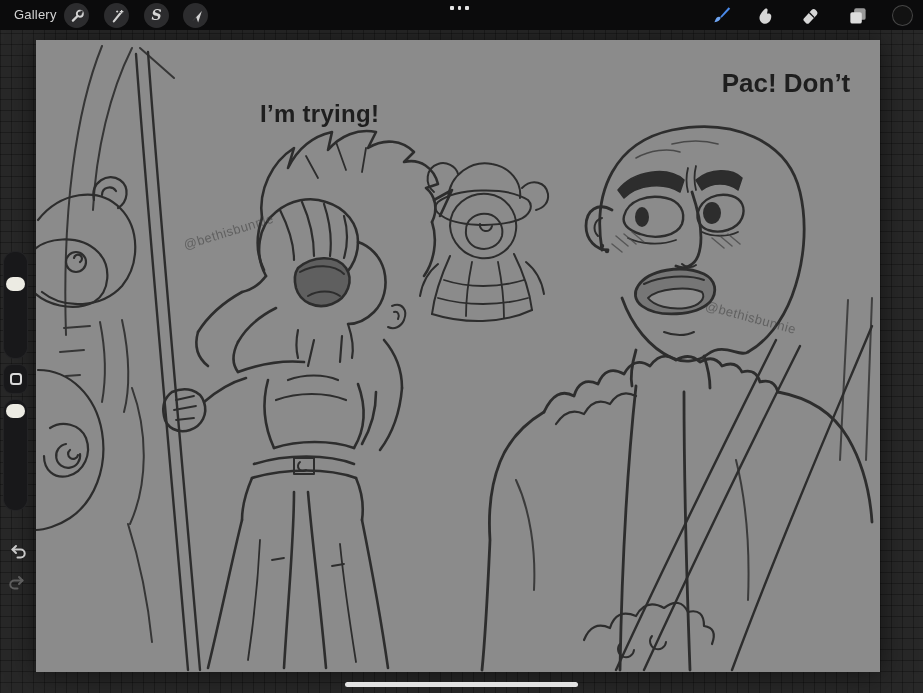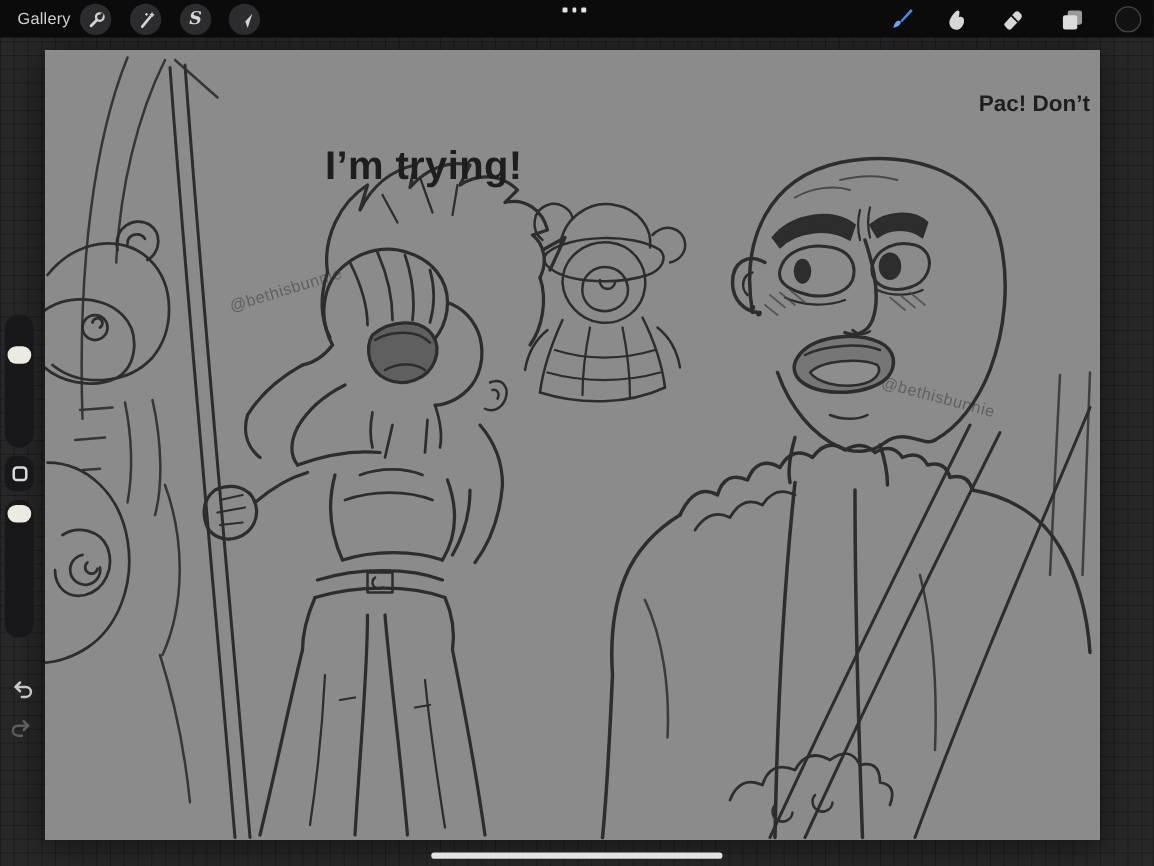--- a/index.html
+++ b/index.html
@@ -27,23 +27,23 @@
     display:flex; align-items:center; justify-content:center; }
   .rt1{left:710px;} .rt2{left:754px;} .rt3{left:799px;} .rt4{left:846px;} .rt5{left:891px;}
   .color-swatch { width:21px; height:21px; border-radius:50%; background:#121212;
     border:1.5px solid rgba(255,255,255,.22); }
 
   
   .canvas { position:absolute; left:36px; top:40px; width:844px; height:632px;
     background:#8b8b8b; box-shadow:0 2px 26px rgba(0,0,0,.55); z-index:10; overflow:hidden; }
   .sketch { position:absolute; left:0; top:0; }
   .speech { position:absolute; color:#1e1e1e; font-weight:bold; z-index:12; }
-  .speech-left { left:224px; top:74px; font-size:32px; letter-spacing:.3px; }
-  .speech-right { left:664px; top:26px; width:172px; text-align:right;
-    font-size:18px; line-height:35px; }
+  .speech-left { left:224px; top:60px; font-size:24px; letter-spacing:.3px; }
+  .speech-right { left:664px; top:26px; width:172px; text-align:center;
+    font-size:26px; line-height:35px; }
   .watermark { position:absolute; font-size:13px; color:rgba(62,62,62,.55);
     letter-spacing:.5px; z-index:11; white-space:nowrap; }
   .wm1 { left:146px; top:184px; transform:rotate(-17deg); }
   .wm2 { left:668px; top:270px; transform:rotate(15deg); }
 
   
   .side-track { position:absolute; left:3px; width:25px; background:#18181a;
     border:1px solid rgba(255,255,255,.05); z-index:40; }
   .track-size { top:251px; height:108px; border-radius:12px; }
   .track-opacity { top:399px; height:112px; border-radius:12px; }

